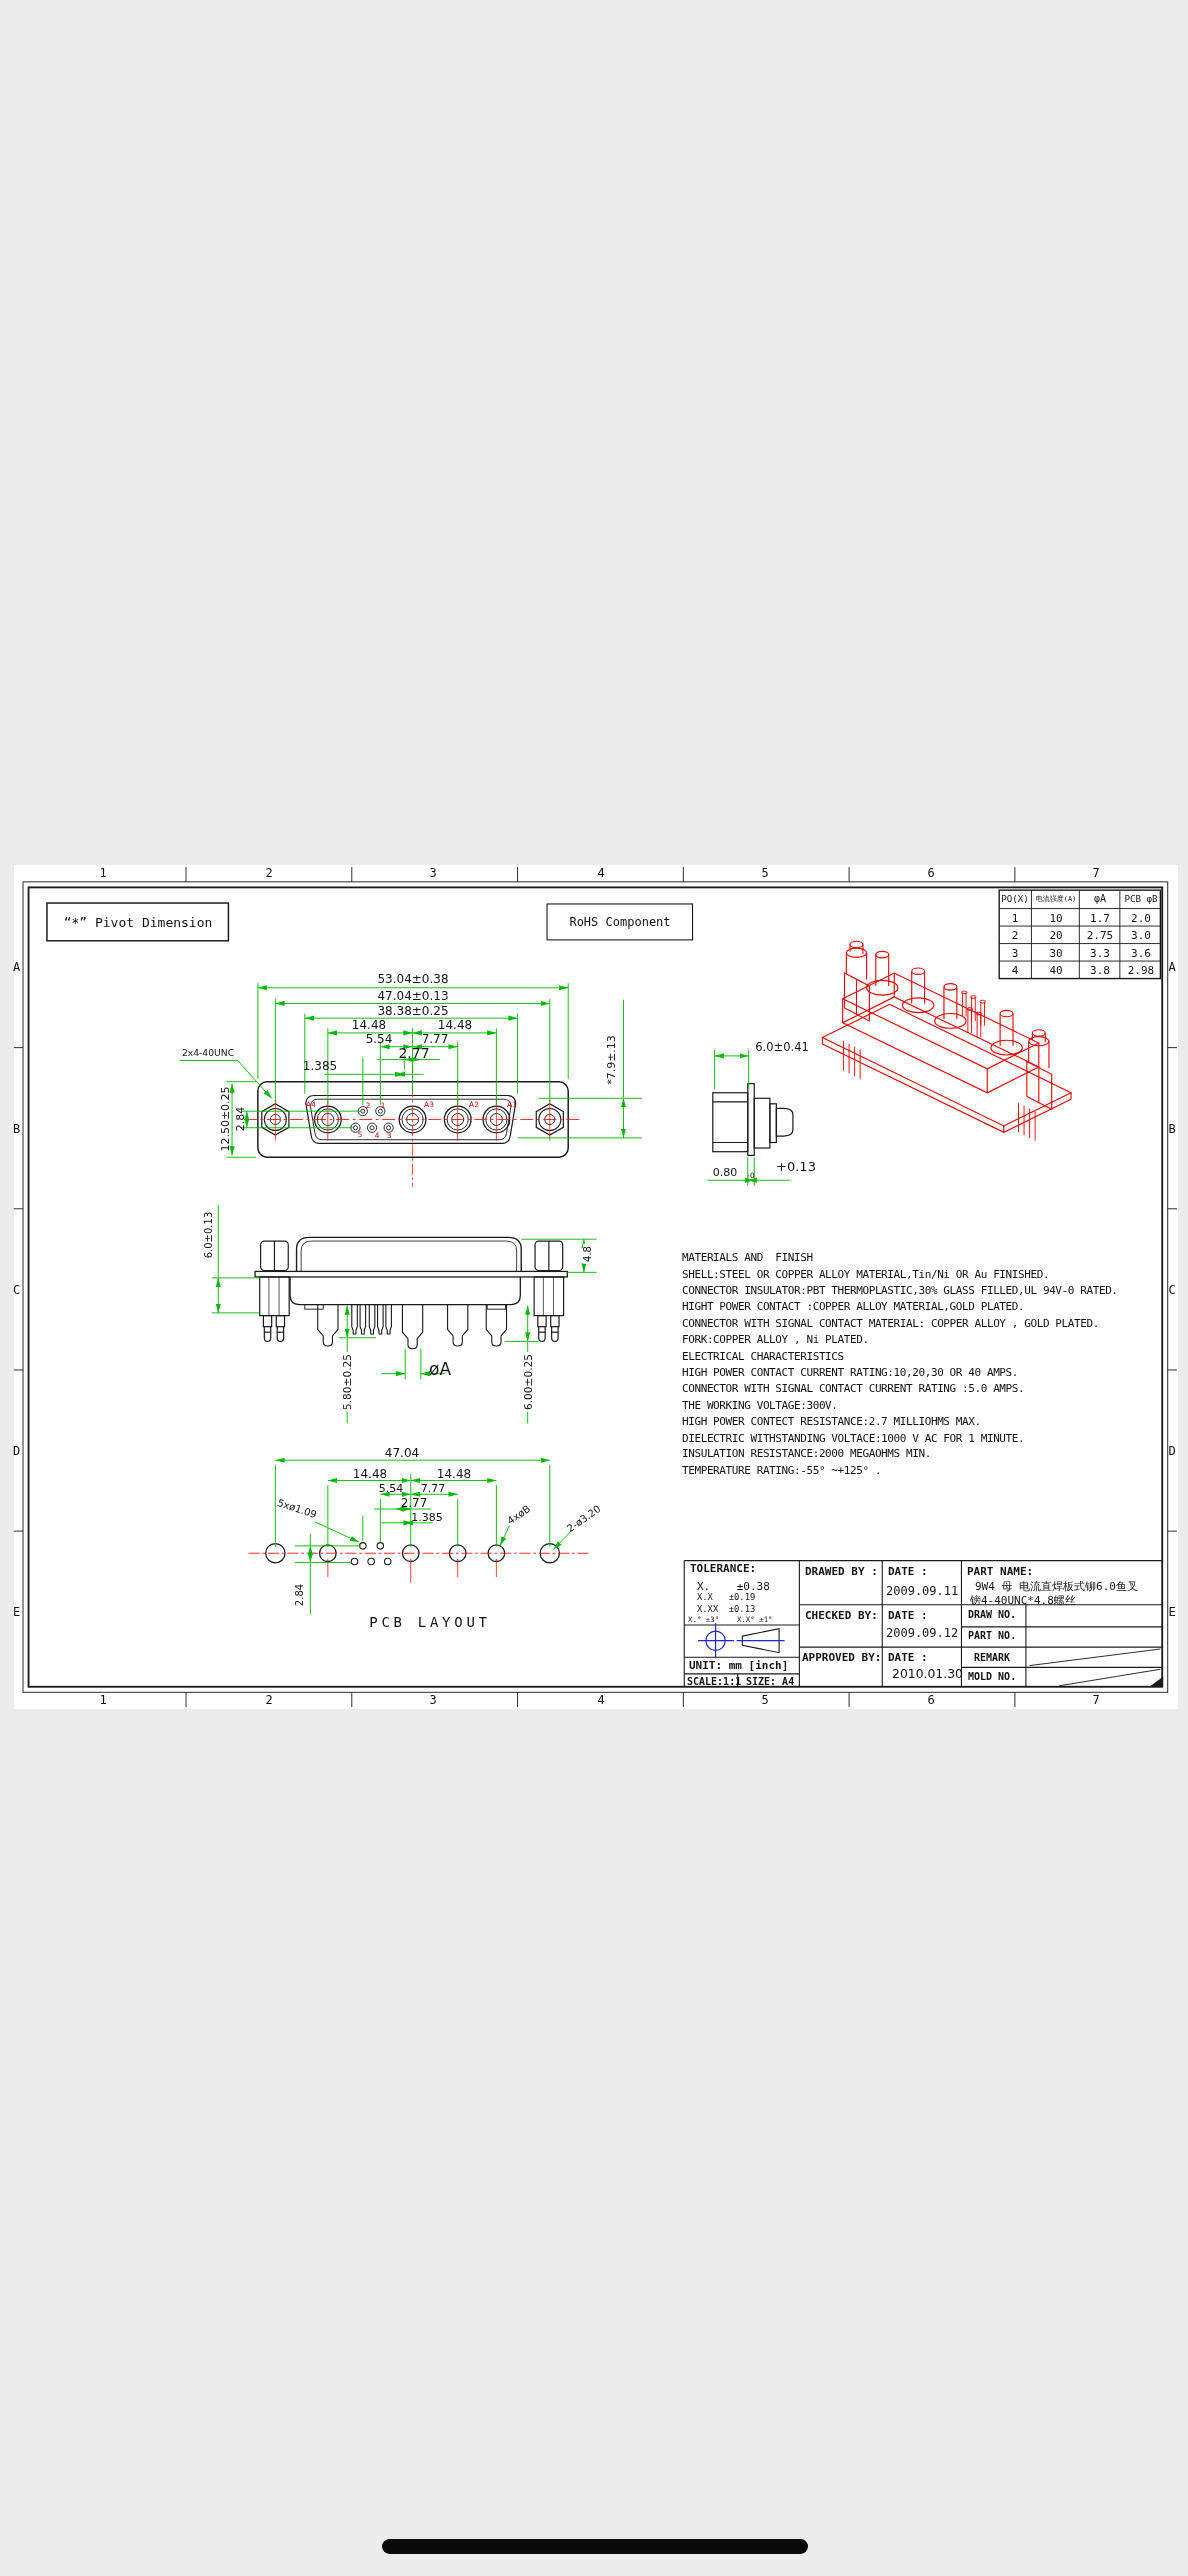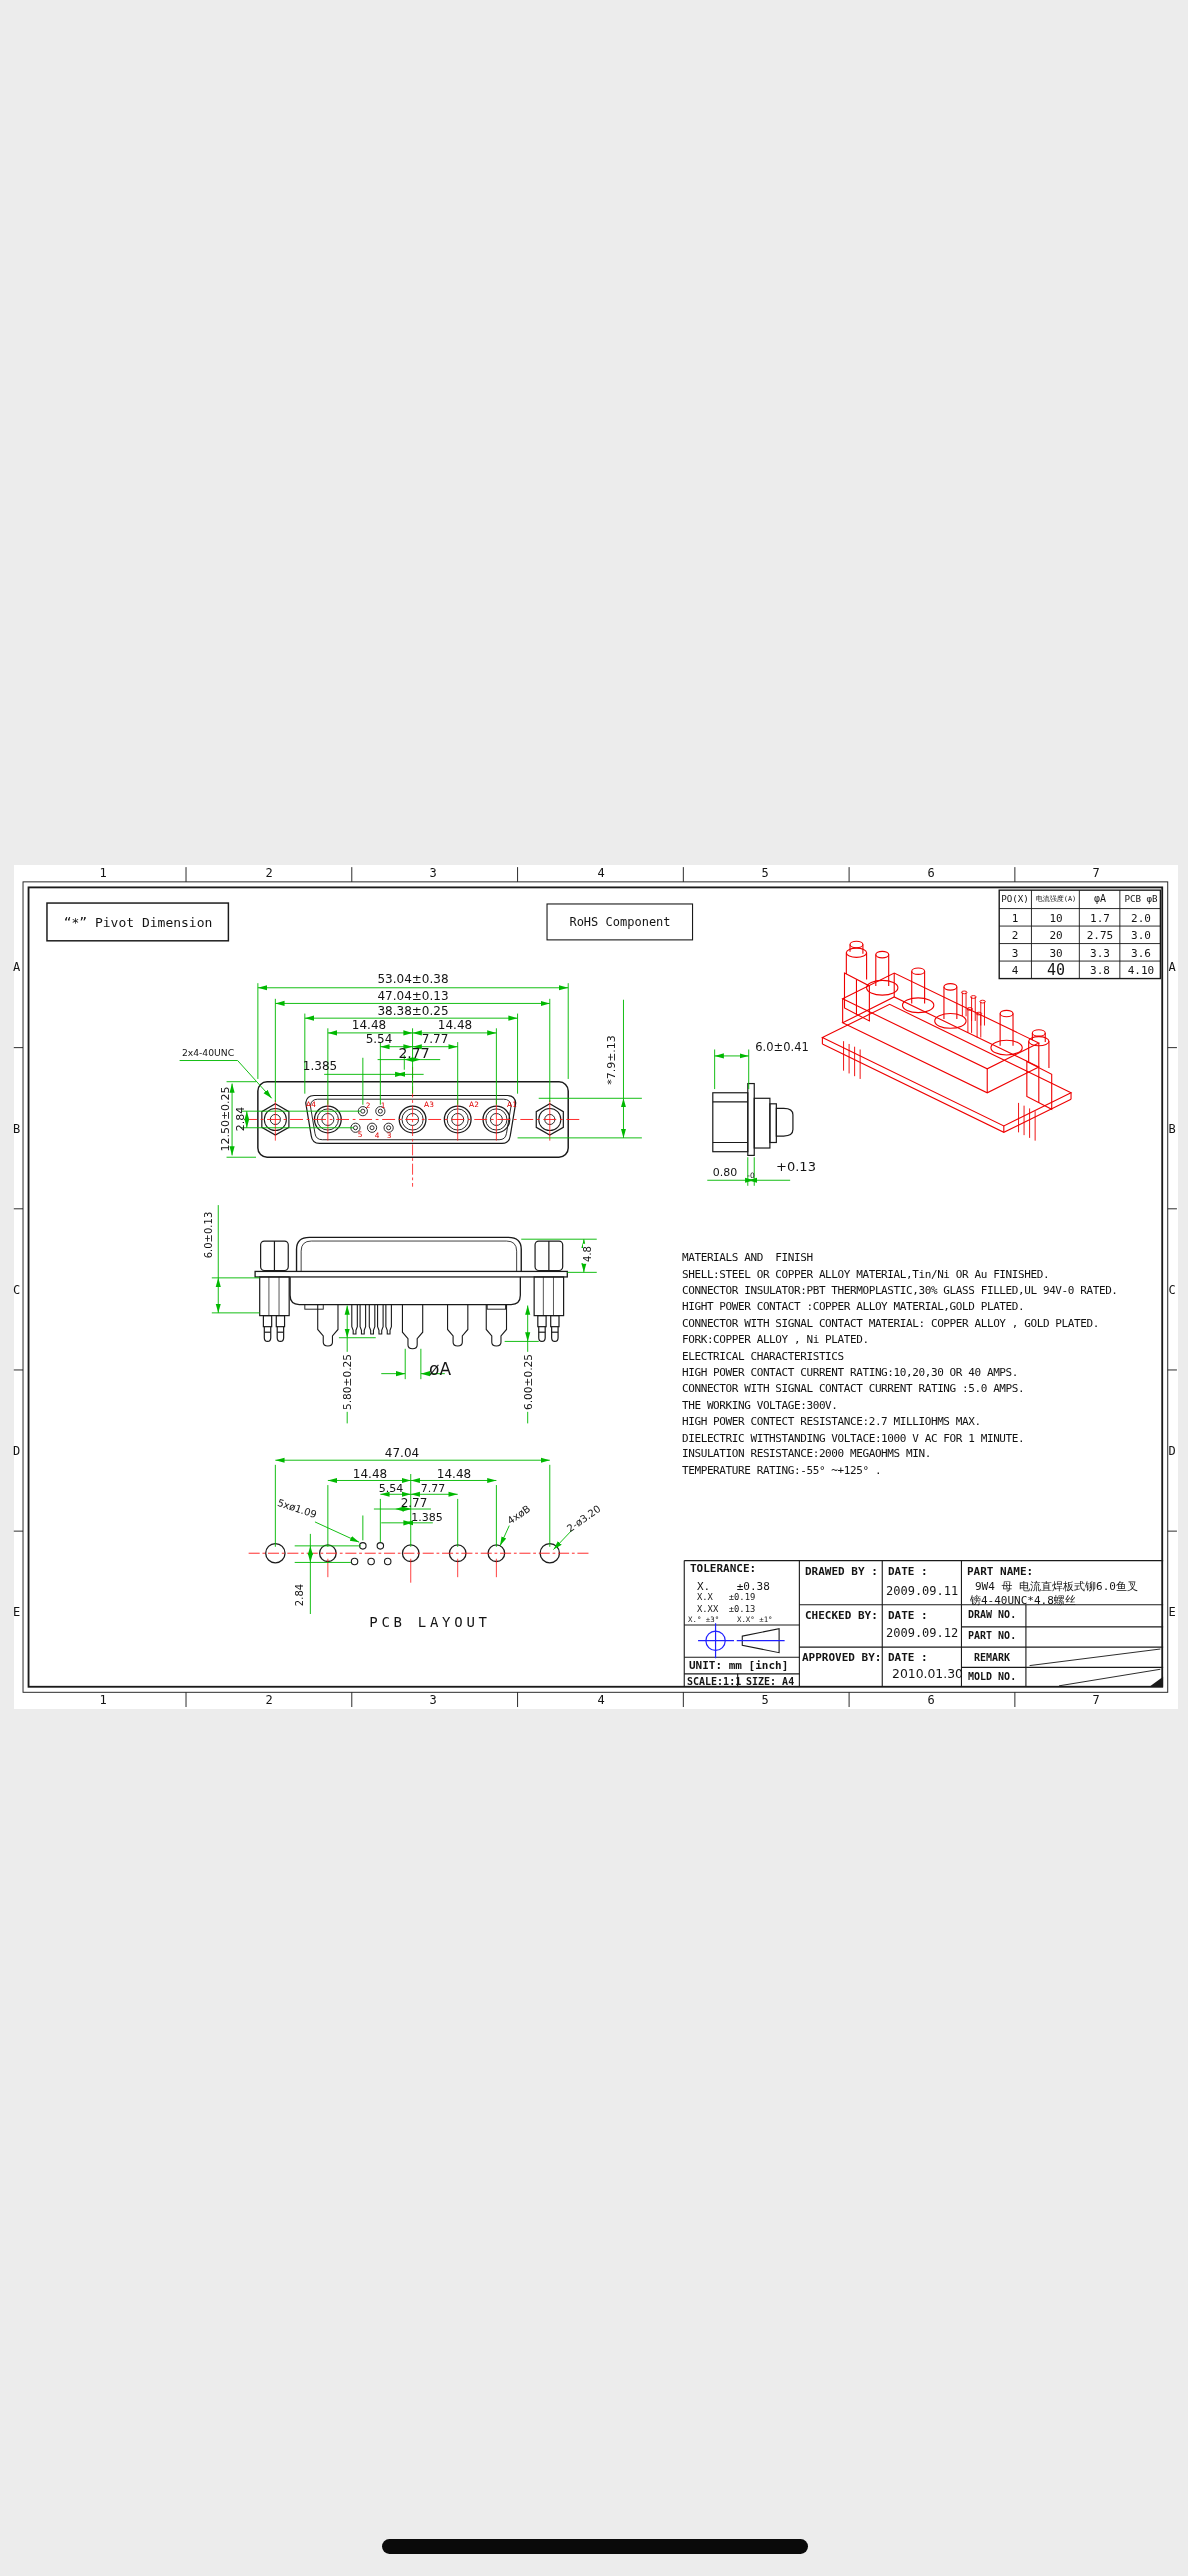--- a/index.html
+++ b/index.html
@@ -435,23 +435,23 @@
 <span class="t cad" style="left:1141px;top:918px;font-size:11px">2.0</span>
 <span class="t cad" style="left:1015px;top:935px;font-size:11px">2</span>
 <span class="t cad" style="left:1056px;top:935px;font-size:11px">20</span>
 <span class="t cad" style="left:1100px;top:935px;font-size:11px">2.75</span>
 <span class="t cad" style="left:1141px;top:935px;font-size:11px">3.0</span>
 <span class="t cad" style="left:1015px;top:953px;font-size:11px">3</span>
 <span class="t cad" style="left:1056px;top:953px;font-size:11px">30</span>
 <span class="t cad" style="left:1100px;top:953px;font-size:11px">3.3</span>
 <span class="t cad" style="left:1141px;top:953px;font-size:11px">3.6</span>
 <span class="t cad" style="left:1015px;top:970px;font-size:11px">4</span>
-<span class="t cad" style="left:1056px;top:970px;font-size:15px">40</span>
+<span class="t cad" style="left:1056px;top:970px;font-size:11px">40</span>
 <span class="t cad" style="left:1100px;top:970px;font-size:11px">3.8</span>
-<span class="t cad" style="left:1141px;top:970px;font-size:11px">4.10</span>
+<span class="t cad" style="left:1141px;top:970px;font-size:11px">2.98</span>
 
 <span class="t" style="left:413px;top:979px">53.04±0.38</span>
 <span class="t" style="left:413px;top:996px">47.04±0.13</span>
 <span class="t" style="left:413px;top:1011px">38.38±0.25</span>
 <span class="t" style="left:369px;top:1025px">14.48</span>
 <span class="t" style="left:455px;top:1025px">14.48</span>
 <span class="t" style="left:379px;top:1039px">5.54</span>
 <span class="t" style="left:435px;top:1039px">7.77</span>
 <span class="t" style="left:414px;top:1053px;font-size:14px">2.77</span>
 <span class="t" style="left:320px;top:1066px">1.385</span>

